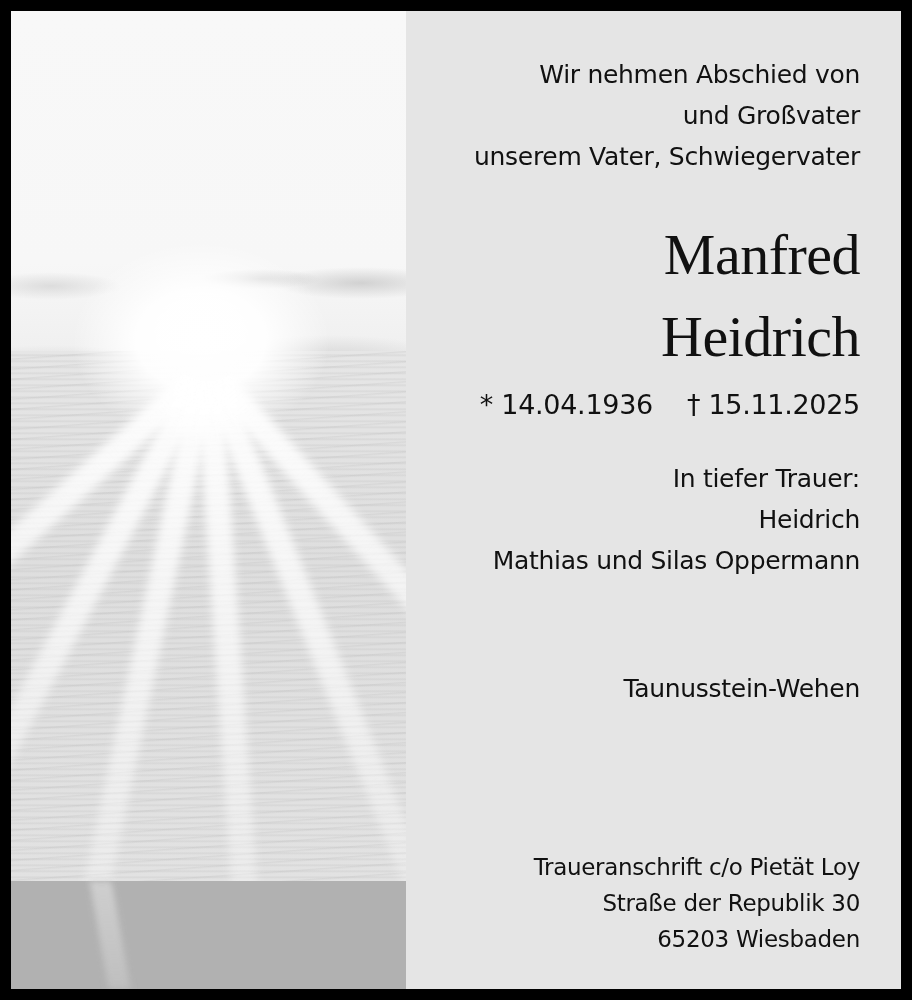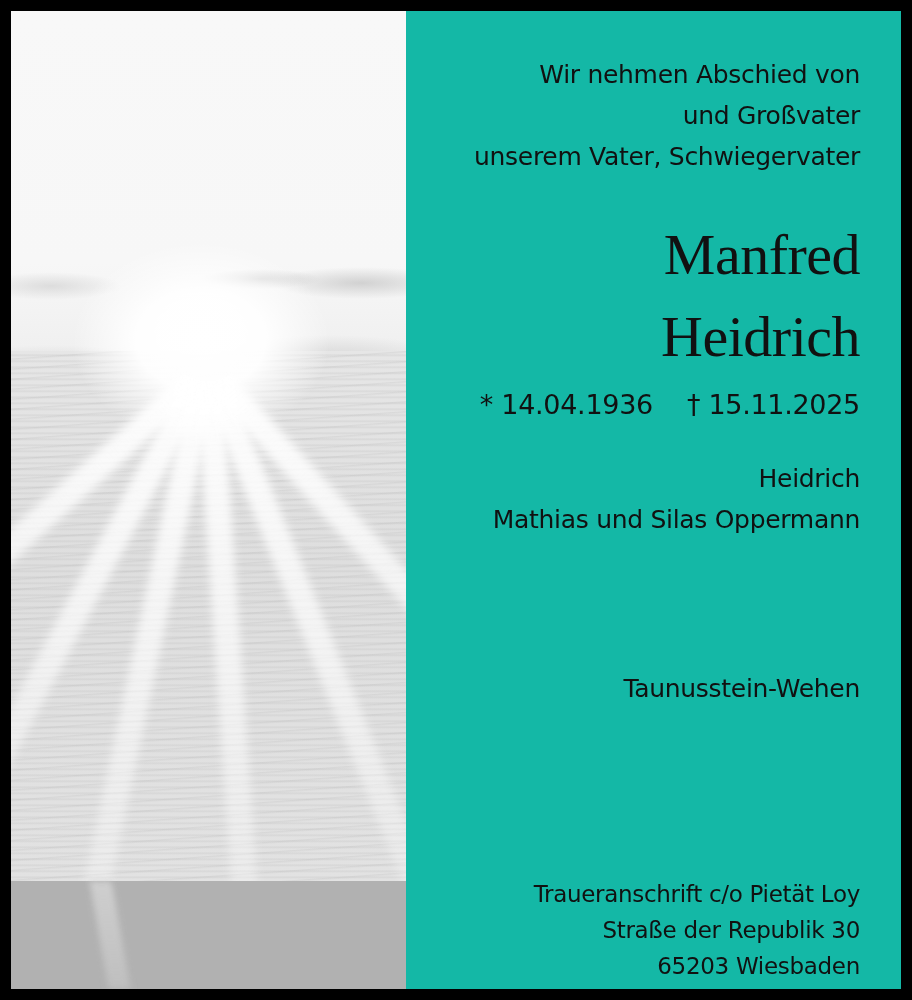--- a/index.html
+++ b/index.html
@@ -6,21 +6,21 @@
     body {
       width: 912px; height: 1000px;
       background: #000000;
       position: relative;
       overflow: hidden;
     }
     .card {
       position: absolute;
       left: 11px; top: 11px;
       width: 890px; height: 978px;
-      background: #14b8a6;
+      background: #e5e5e5;
       overflow: hidden;
     }
     
     .photo {
       position: absolute;
       left: 0; top: 0;
       width: 395px; height: 978px;
       background: #f8f8f8;
       overflow: hidden;
     }
@@ -88,21 +88,21 @@
       font-family: "Liberation Serif", "DejaVu Serif", serif;
       font-size: 58px;
       line-height: 82px;
       color: #111111;
       letter-spacing: -0.5px;
     }
     .dates { top: 373px; font-size: 27px; }
     .dates .gap { display: inline-block; width: 34px; }
     .mourners { top: 447px; }
     .burial { top: 657px; }
-    .address { top: 838px; font-size: 23px; line-height: 36px; margin-top: 27px; }
+    .address { top: 838px; font-size: 23px; line-height: 36px; }
     .line { display: block; white-space: nowrap; }
   </style>
 </head>
 <body>
 
 <div class="card">
 
   <div class="photo">
     <div class="sky"></div>
     <div class="sea"></div>
@@ -132,20 +132,21 @@
 
     <div class="block sans dates">
       <span class="line">
         <span>*</span>
         <span>14.04.1936</span><span class="gap"></span><span>†</span>
         <span>15.11.2025</span>
       </span>
     </div>
 
     <div class="block sans mourners">
+      <span class="line">In tiefer Trauer:</span>
       <span class="line">Heidrich</span>
       <span class="line">Mathias und Silas Oppermann</span>
     </div>
 
     <div class="block sans burial">
       <span class="line">Taunusstein-Wehen</span>
     </div>
 
     <div class="block sans address">
       <span class="line">Traueranschrift c/o Pietät Loy</span>

